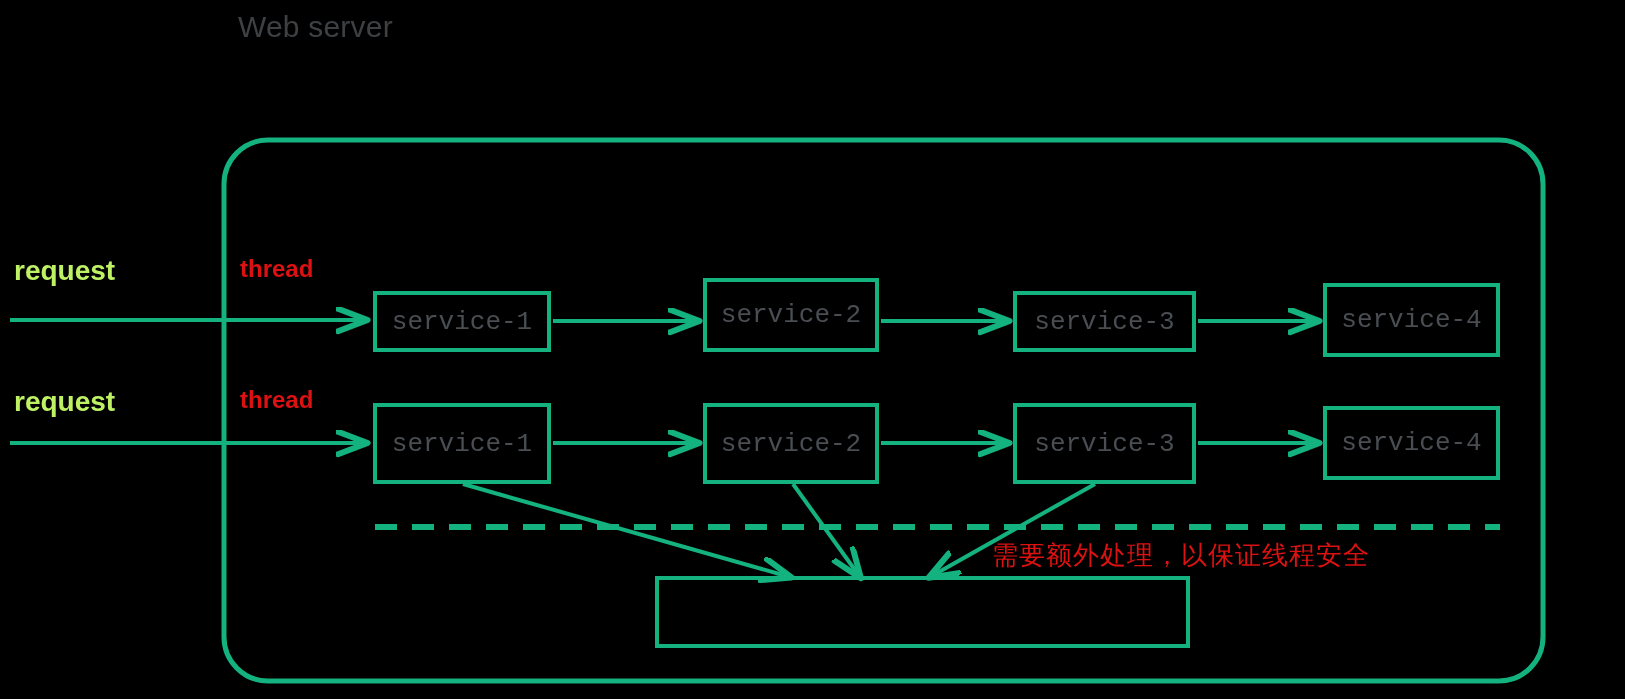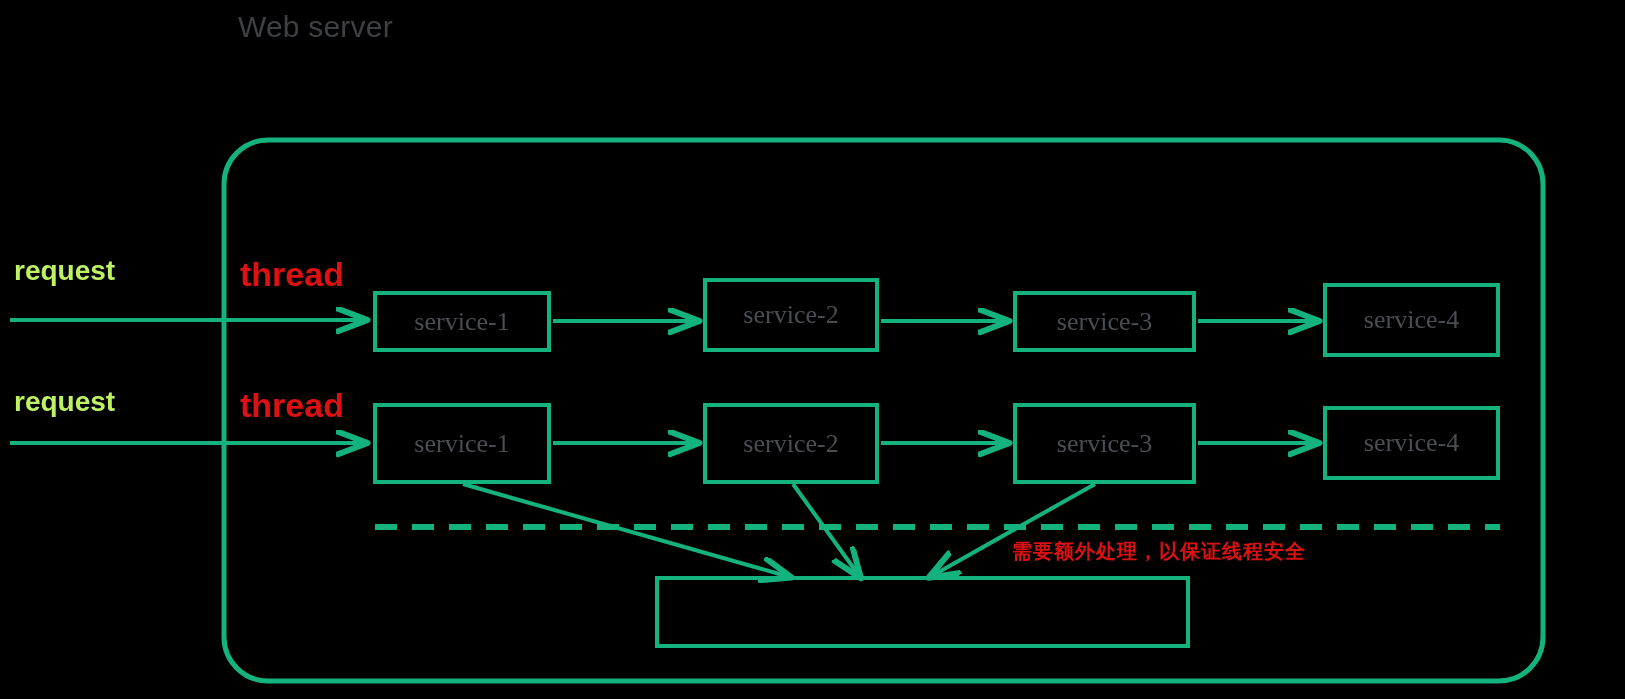--- a/index.html
+++ b/index.html
@@ -34,42 +34,41 @@
   }
   .side-label{
     font-family:"Liberation Sans", sans-serif;
     font-size:28px;
     font-weight:bold;
     color:#bef264;
     white-space:nowrap;
   }
   .thread-label{
     font-family:"Liberation Sans", sans-serif;
-    font-size:34px;
+    font-size:24px;
     font-weight:bold;
     color:#dd1111;
     white-space:nowrap;
   }
   .box-label{
-    font-family:Liberation Serif, serif;
+    font-family:Liberation Mono, monospace;
     font-size:26px;
     color:#4a4e52;
     white-space:nowrap;
     width:100%;
     text-align:center;
     line-height:1;
   }
   .cn-note{
     font-family:"DejaVu Sans", sans-serif;
-    font-size:20px;
-    font-weight:bold;
+    font-size:26px;
+    font-weight:normal;
     color:#dd1111;
     white-space:nowrap;
     letter-spacing:1px;
-    margin-left:20px;
   }
 
   
   .svc-box{
     box-sizing:border-box;
     border:4px solid #14b27f;
     display:flex;
     align-items:center;
     justify-content:center;
     background:transparent;

